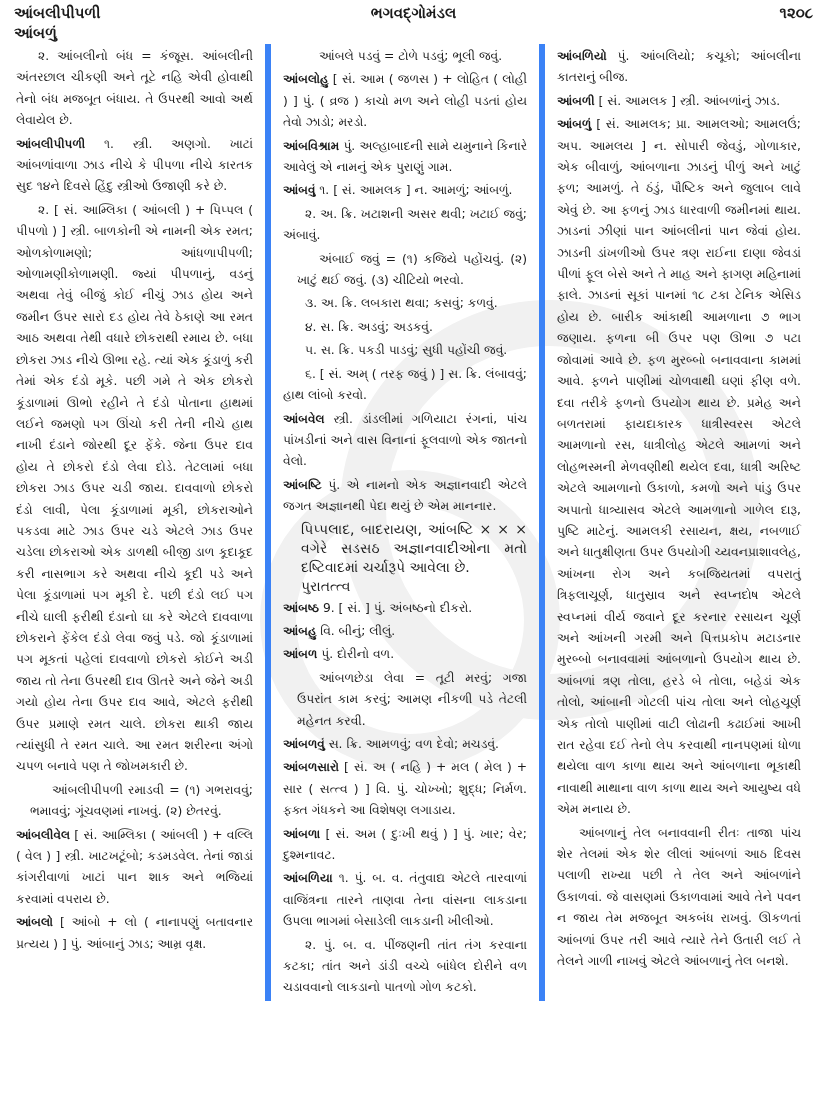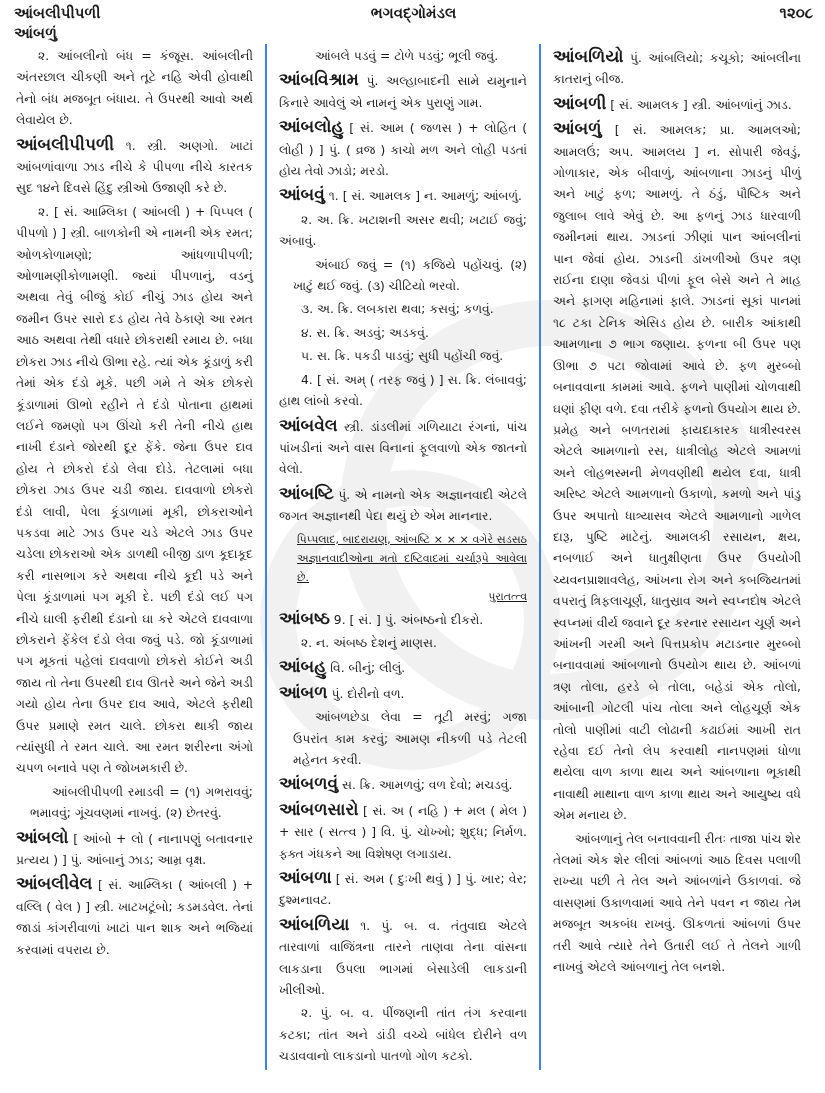--- a/index.html
+++ b/index.html
@@ -21,29 +21,29 @@
     display: flex; justify-content: space-between; align-items: flex-start;
     font-weight: bold; font-size: 15px;
   }
   .header .center { position: absolute; left: 0; right: 0; text-align: center; }
   .guide2 { position: absolute; top: 24px; left: 14px; font-weight: bold; font-size: 15px; }
   .cols {
     position: absolute; top: 44px; left: 12px; right: 12px; bottom: 14px;
     display: grid; grid-template-columns: 253px 1fr 1fr; column-gap: 0;
   }
   .col { padding: 0 10px; font-size: 12.3px; line-height: 21.4px; text-align: justify; }
-  .col + .col { border-left: 2px solid #3b82f6; }
+  .col + .col { border-left: 6px solid #3b82f6; }
   .col:first-child { padding-left: 2px; }
   p { margin: 2px; }
   .entry { margin-top: 2px; }
-  .hw { font-weight: bold; font-size: 17px; }
+  .hw { font-weight: bold; font-size: 12px; }
   .indent { text-indent: 22px; }
   .sub { padding-left: 14px; }
-  .quote { padding-left: 18px; font-size: 11px; line-height: 19px; text-decoration: underline; }
-  .src { display: block; text-align: right; }
+  .quote { padding-left: 18px; font-size: 14px; line-height: 19px; }
+  .src { display: block; text-align: left; }
 </style>
 </head>
 <body>
 
 <div class="watermark"></div>
 <div class="watermark w2"></div>
 
 <div class="page">
   <div class="header">
     <span>આંબલીપીપળી</span>
@@ -51,39 +51,38 @@
     <span>૧૨૦૮</span>
   </div>
   <div class="guide2">આંબળું</div>
 
   <div class="cols">
     <div class="col">
         <p class="indent">૨. આંબલીનો બંધ = કંજૂસ. આંબલીની અંતરછાલ ચીકણી અને તૂટે નહિ એવી હોવાથી તેનો બંધ મજબૂત બંધાય. તે ઉપરથી આવો અર્થ લેવાયેલ છે.</p>
         <p class="entry"><span class="hw">આંબલીપીપળી</span><span> ૧. સ્ત્રી. અણગો. ખાટાં આંબળાંવાળા ઝાડ નીચે કે પીપળા નીચે કારતક સુદ ૧૪ને દિવસે હિંદુ સ્ત્રીઓ ઉજાણી કરે છે.</span></p>
         <p class="indent">૨. [ સં. આમ્લિકા ( આંબલી ) + પિપ્પલ ( પીપળો ) ] સ્ત્રી. બાળકોની એ નામની એક રમત; ઓળકોળામણો; આંધળાપીપળી; ઓળામણીકોળામણી. જ્યાં પીપળાનું, વડનું અથવા તેવું બીજું કોઈ નીચું ઝાડ હોય અને જમીન ઉપર સારો દડ હોય તેવે ઠેકાણે આ રમત આઠ અથવા તેથી વધારે છોકરાથી રમાય છે. બધા છોકરા ઝાડ નીચે ઊભા રહે. ત્યાં એક કૂંડાળું કરી તેમાં એક દંડો મૂકે. પછી ગમે તે એક છોકરો કૂંડાળામાં ઊભો રહીને તે દંડો પોતાના હાથમાં લઈને જમણો પગ ઊંચો કરી તેની નીચે હાથ નાખી દંડાને જોરથી દૂર ફેંકે. જેના ઉપર દાવ હોય તે છોકરો દંડો લેવા દોડે. તેટલામાં બધા છોકરા ઝાડ ઉપર ચડી જાય. દાવવાળો છોકરો દંડો લાવી, પેલા કૂંડાળામાં મૂકી, છોકરાઓને પકડવા માટે ઝાડ ઉપર ચડે એટલે ઝાડ ઉપર ચડેલા છોકરાઓ એક ડાળથી બીજી ડાળ કૂદાકૂદ કરી નાસભાગ કરે અથવા નીચે કૂદી પડે અને પેલા કૂંડાળામાં પગ મૂકી દે. પછી દંડો લઈ પગ નીચે ઘાલી ફરીથી દંડાનો ઘા કરે એટલે દાવવાળા છોકરાને ફેંકેલ દંડો લેવા જવું પડે. જો કૂંડાળામાં પગ મૂકતાં પહેલાં દાવવાળો છોકરો કોઈને અડી જાય તો તેના ઉપરથી દાવ ઊતરે અને જેને અડી ગયો હોય તેના ઉપર દાવ આવે, એટલે ફરીથી ઉપર પ્રમાણે રમત ચાલે. છોકરા થાકી જાય ત્યાંસુધી તે રમત ચાલે. આ રમત શરીરના અંગો ચપળ બનાવે પણ તે જોખમકારી છે.</p>
         <p class="sub indent">આંબલીપીપળી રમાડવી = (૧) ગભરાવવું; ભમાવવું; ગૂંચવણમાં નાખવું. (૨) છેતરવું.</p>
+        <p class="entry"><span class="hw">આંબલીવેલ</span><span> [ સં. આમ્લિકા ( આંબલી ) + વલ્લિ ( વેલ ) ] સ્ત્રી. ખાટખટૂંબો; કડમડવેલ. તેનાં જાડાં કાંગરીવાળાં ખાટાં પાન શાક અને ભજિયાં કરવામાં વપરાય છે.</span></p>
         <p class="entry"><span class="hw">આંબલો</span><span> [ આંબો + લો ( નાનાપણું બતાવનાર પ્રત્યય ) ] પું. આંબાનું ઝાડ; આમ્ર વૃક્ષ.</span></p>
-        <p class="entry"><span class="hw">આંબલીવેલ</span><span> [ સં. આમ્લિકા ( આંબલી ) + વલ્લિ ( વેલ ) ] સ્ત્રી. ખાટખટૂંબો; કડમડવેલ. તેનાં જાડાં કાંગરીવાળાં ખાટાં પાન શાક અને ભજિયાં કરવામાં વપરાય છે.</span></p>
       </div>
     <div class="col">
         <p class="sub indent">આંબલે પડવું = ટોળે પડવું; ભૂલી જવું.</p>
+        <p class="entry"><span class="hw">આંબલોહુ</span><span> [ સં. આમ ( જળસ ) + લોહિત ( લોહી ) ] પું. ( વ્રજ ) કાચો મળ અને લોહી પડતાં હોય તેવો ઝાડો; મરડો.</span></p>
         <p class="entry"><span class="hw">આંબવિશ્રામ</span><span> પું. અલ્હાબાદની સામે યમુનાને કિનારે આવેલું એ નામનું એક પુરાણું ગામ.</span></p>
-        <p class="entry"><span class="hw">આંબલોહુ</span><span> [ સં. આમ ( જળસ ) + લોહિત ( લોહી ) ] પું. ( વ્રજ ) કાચો મળ અને લોહી પડતાં હોય તેવો ઝાડો; મરડો.</span></p>
         <p class="entry"><span class="hw">આંબવું</span><span> ૧. [ સં. આમલક ] ન. આમળું; આંબળું.</span></p>
         <p class="indent">૨. અ. ક્રિ. ખટાશની અસર થવી; ખટાઈ જવું; અંબાવું.</p>
         <p class="sub indent">અંબાઈ જવું = (૧) કજિયે પહોંચવું. (૨) ખાટું થઈ જવું. (૩) ચીટિયો ભરવો.</p>
         <p class="indent">૩. અ. ક્રિ. લબકારા થવા; કસવું; કળવું.</p>
         <p class="indent">૪. સ. ક્રિ. અડવું; અડકવું.</p>
         <p class="indent">૫. સ. ક્રિ. પકડી પાડવું; સુધી પહોંચી જવું.</p>
-        <p class="indent">4. [ સં. અમ્ ( તરફ જવું ) ] સ. ક્રિ. લંબાવવું; હાથ લાંબો કરવો.</p>
+        <p class="indent">૬. [ સં. અમ્ ( તરફ જવું ) ] સ. ક્રિ. લંબાવવું; હાથ લાંબો કરવો.</p>
         <p class="entry"><span class="hw">આંબવેલ</span><span> સ્ત્રી. ડાંડલીમાં ગળિયાટા રંગનાં, પાંચ પાંખડીનાં અને વાસ વિનાનાં ફૂલવાળો એક જાતનો વેલો.</span></p>
         <p class="entry"><span class="hw">આંબષ્ટિ</span><span> પું. એ નામનો એક અજ્ઞાનવાદી એટલે જગત અજ્ઞાનથી પેદા થયું છે એમ માનનાર.</span></p>
         <p class="quote"><span>પિપ્પલાદ, બાદરાયણ, આંબષ્ટિ × × × વગેરે સડસઠ અજ્ઞાનવાદીઓના મતો દષ્ટિવાદમાં ચર્ચારૂપે આવેલા છે.</span><span class="src">પુરાતત્ત્વ</span></p>
         <p class="entry"><span class="hw">આંબષ્ઠ</span><span> 9. [ સં. ] પું. અંબષ્ઠનો દીકરો.</span></p>
-        <p class="indent">૨. ન. અંબષ્ઠ દેશનું માણસ.</p>
         <p class="entry"><span class="hw">આંબહુ</span><span> વિ. બીનું; લીલું.</span></p>
         <p class="entry"><span class="hw">આંબળ</span><span> પું. દોરીનો વળ.</span></p>
         <p class="sub indent">આંબળછેડા લેવા = તૂટી મરવું; ગજા ઉપરાંત કામ કરવું; આમણ નીકળી પડે તેટલી મહેનત કરવી.</p>
         <p class="entry"><span class="hw">આંબળવું</span><span> સ. ક્રિ. આમળવું; વળ દેવો; મચડવું.</span></p>
         <p class="entry"><span class="hw">આંબળસારો</span><span> [ સં. અ ( નહિ ) + મલ ( મેલ ) + સાર ( સત્ત્વ ) ] વિ. પું. ચોખ્ખો; શુદ્ધ; નિર્મળ. ફક્ત ગંધકને આ વિશેષણ લગાડાય.</span></p>
         <p class="entry"><span class="hw">આંબળા</span><span> [ સં. અમ ( દુઃખી થવું ) ] પું. ખાર; વેર; દુશ્મનાવટ.</span></p>
         <p class="entry"><span class="hw">આંબળિયા</span><span> ૧. પું. બ. વ. તંતુવાદ્ય એટલે તારવાળાં વાજિંત્રના તારને તાણવા તેના વાંસના લાકડાના ઉપલા ભાગમાં બેસાડેલી લાકડાની ખીલીઓ.</span></p>
         <p class="indent">૨. પું. બ. વ. પીંજણની તાંત તંગ કરવાના કટકા; તાંત અને ડાંડી વચ્ચે બાંધેલ દોરીને વળ ચડાવવાનો લાકડાનો પાતળો ગોળ કટકો.</p>
       </div>
     <div class="col">

